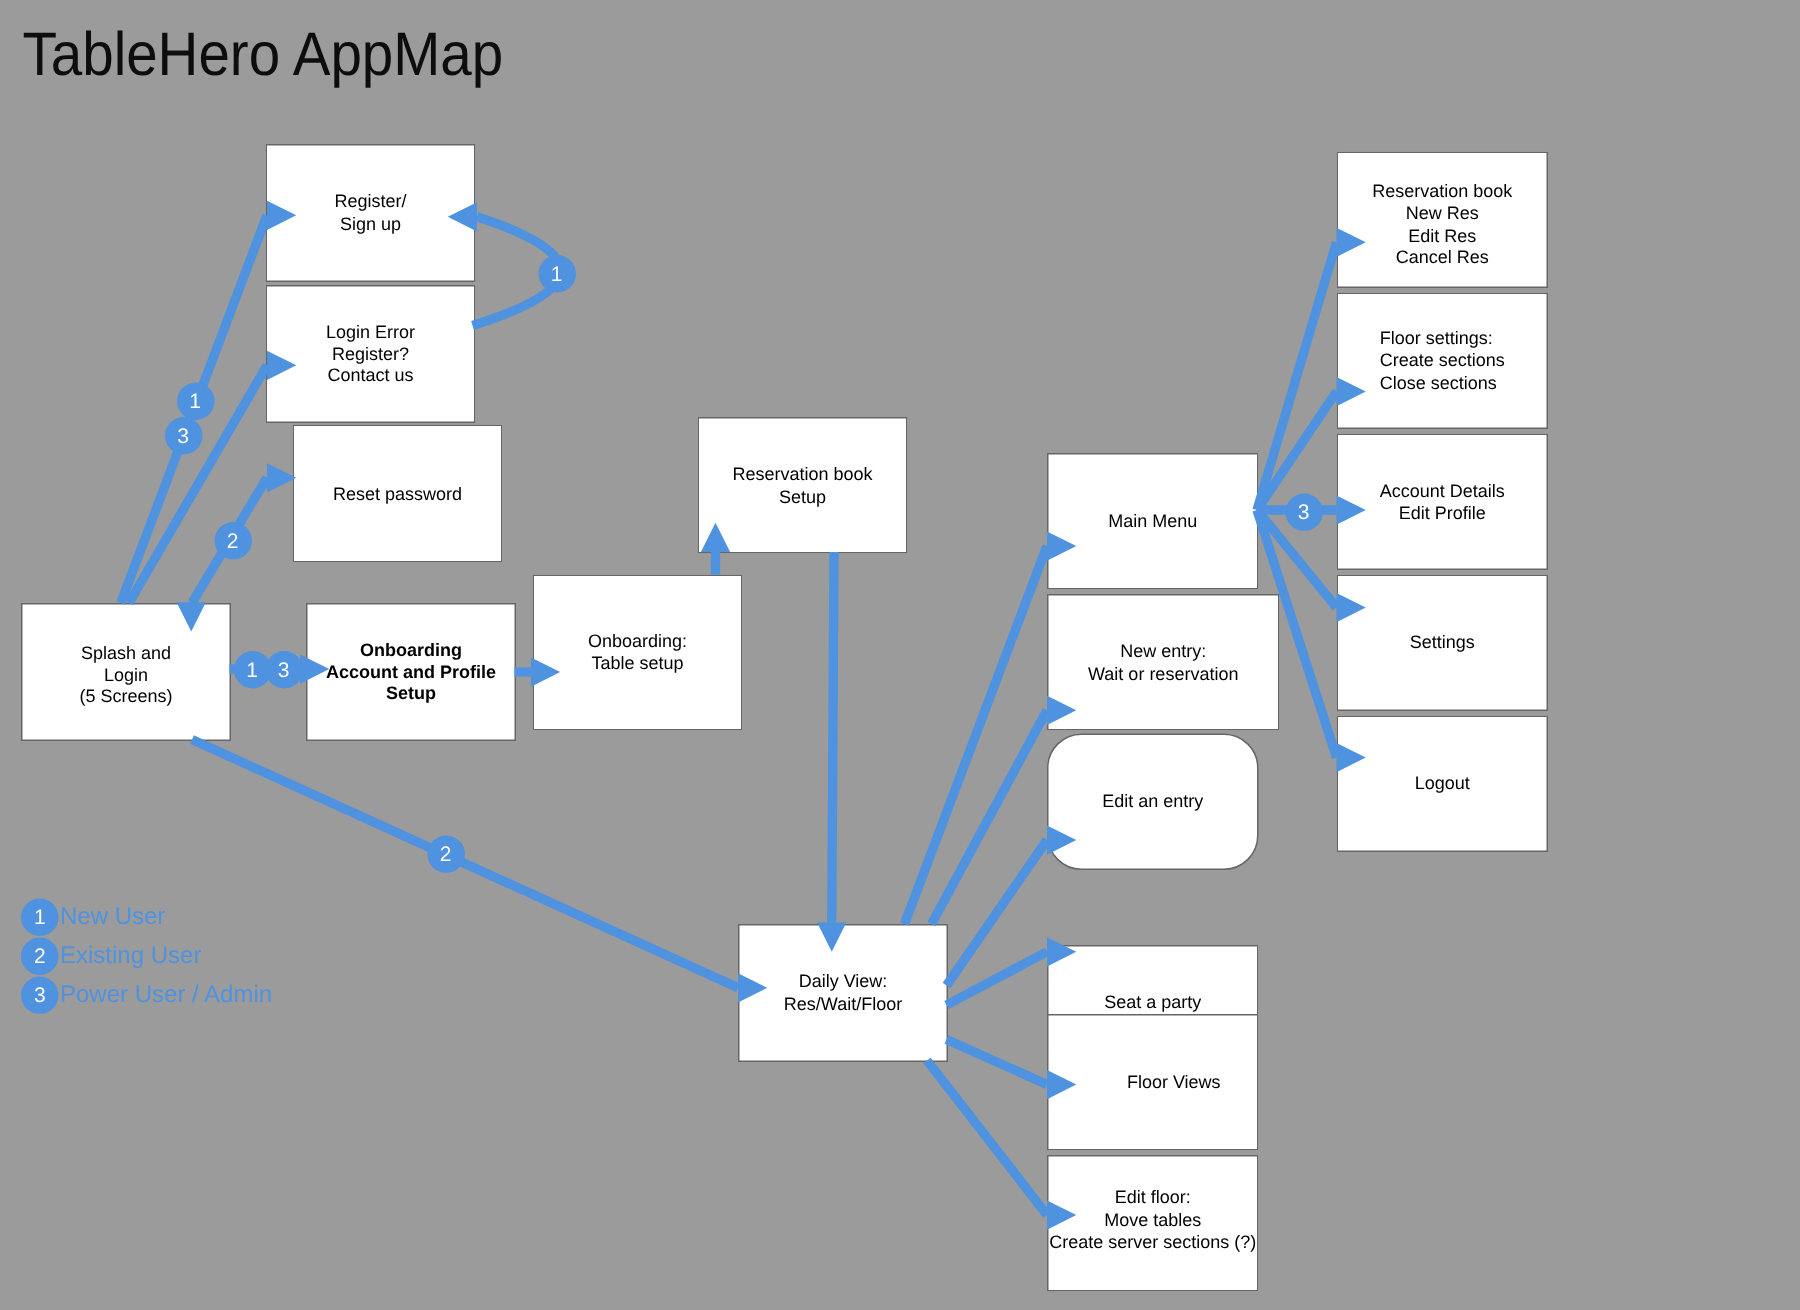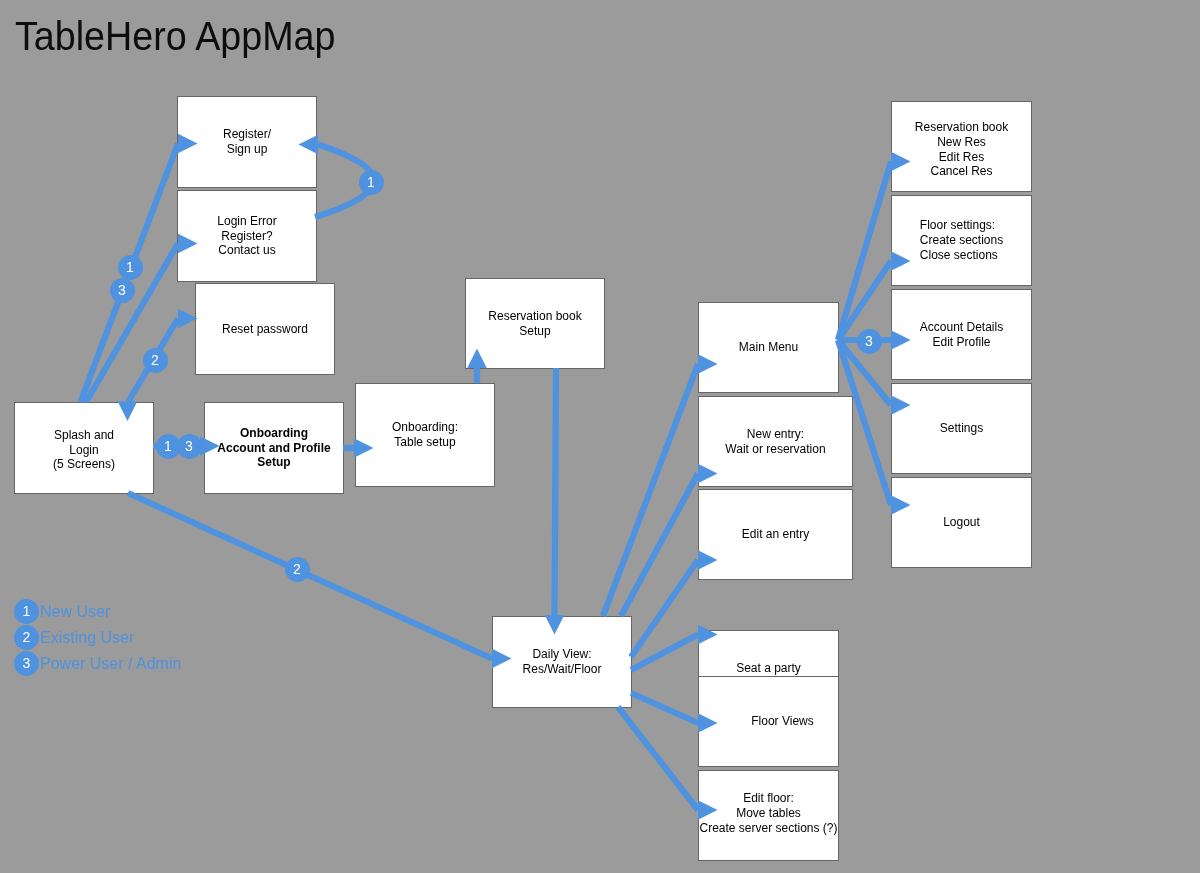--- a/index.html
+++ b/index.html
@@ -171,21 +171,21 @@
         <span>
           <div>Main Menu</div>
         </span>
       </div>
       <div class="node" style="left: 698px; top: 396px; width: 155px; height: 91px;">
         <span>
           <div>New entry:</div>
           <div>Wait or reservation</div>
         </span>
       </div>
-      <div class="node" style="left: 698px; top: 489px; width: 155px; height: 91px;">
+      <div class="node" style="left: 698px; top: 489px; width: 141px; height: 91px; border-radius: 23px;">
         <span>
           <div>Edit an entry</div>
         </span>
       </div>
       <div class="node" style="left: 698px; top: 583px; width: 141px; height: 91px; margin-top: 47px;">
         <span>
           <div>Seat a party</div>
           <div>(flow)</div>
         </span>
       </div>

